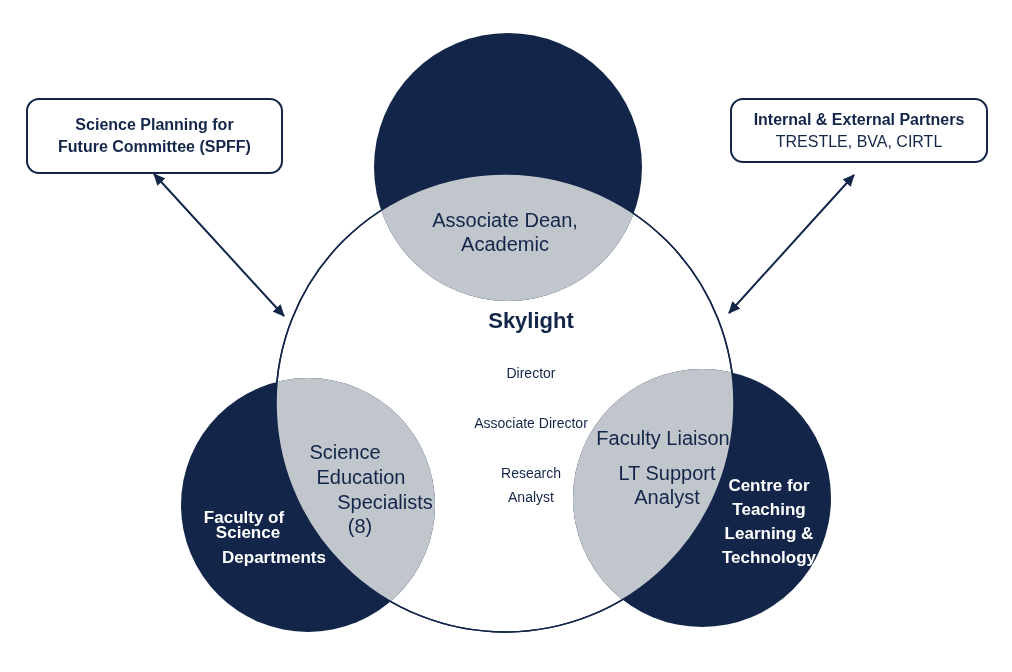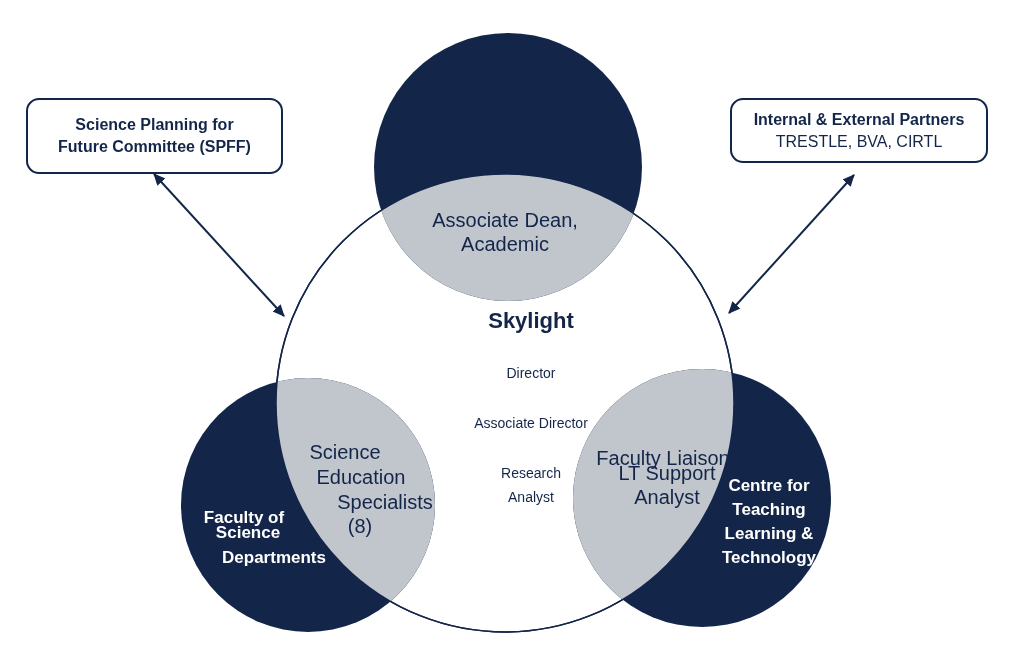--- a/index.html
+++ b/index.html
@@ -42,21 +42,21 @@
   .center-title { font-size: 22px; font-weight: bold; line-height: 28px; white-space: nowrap; }
   .role { font-size: 14px; line-height: 24px; white-space: pre-line; }
 
   
   .ll1 { left: 345px; top: 440px; }
   .ll2 { left: 361px; top: 465px; }
   .ll3 { left: 385px; top: 490px; }
   .ll4 { left: 360px; top: 514px; }
 
   
-  .rl1 { left: 663px; top: 426px; margin-top: 20px; }
+  .rl1 { left: 663px; top: 426px; }
   .rl2 { left: 667px; top: 461px; }
   .rl3 { left: 633px; top: 521px; }
 
   
   .lc1 { left: 244px; top: 497px; margin-top: 9px; }
   .lc2 { left: 248px; top: 521px; }
   .lc3 { left: 274px; top: 546px; }
 
   
   .rc  { left: 769px; top: 474px; text-align: center; }

